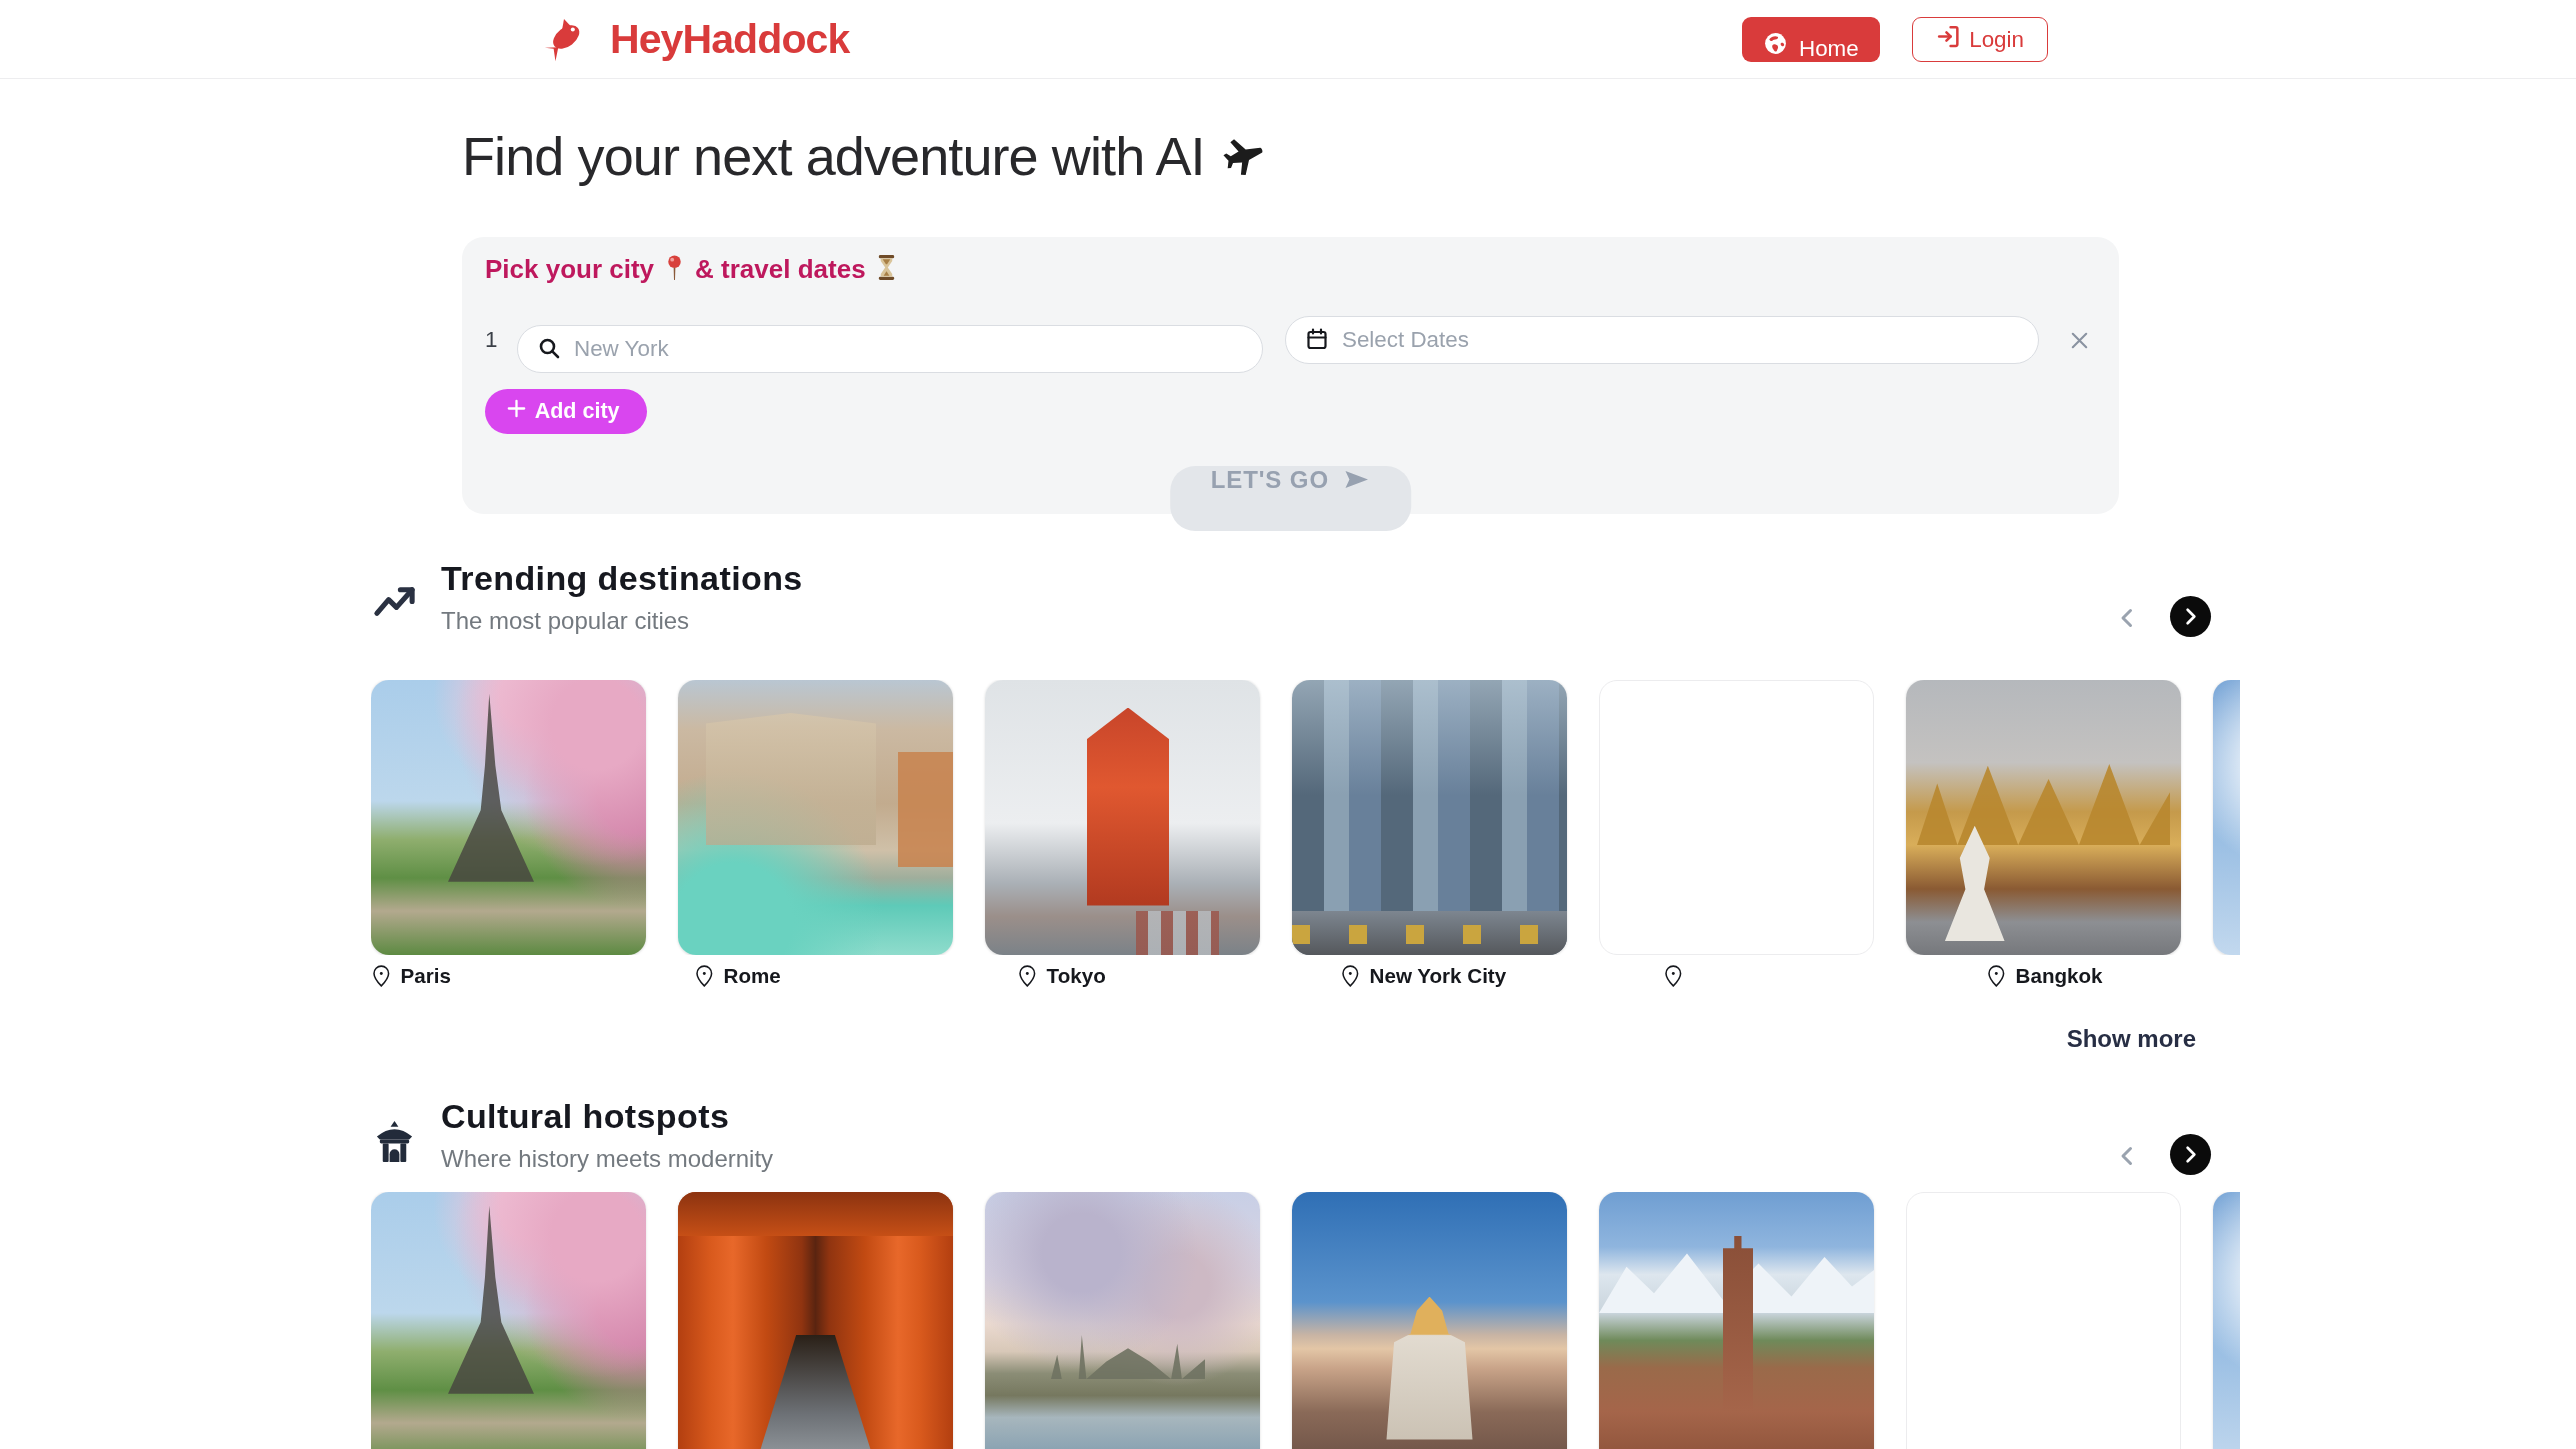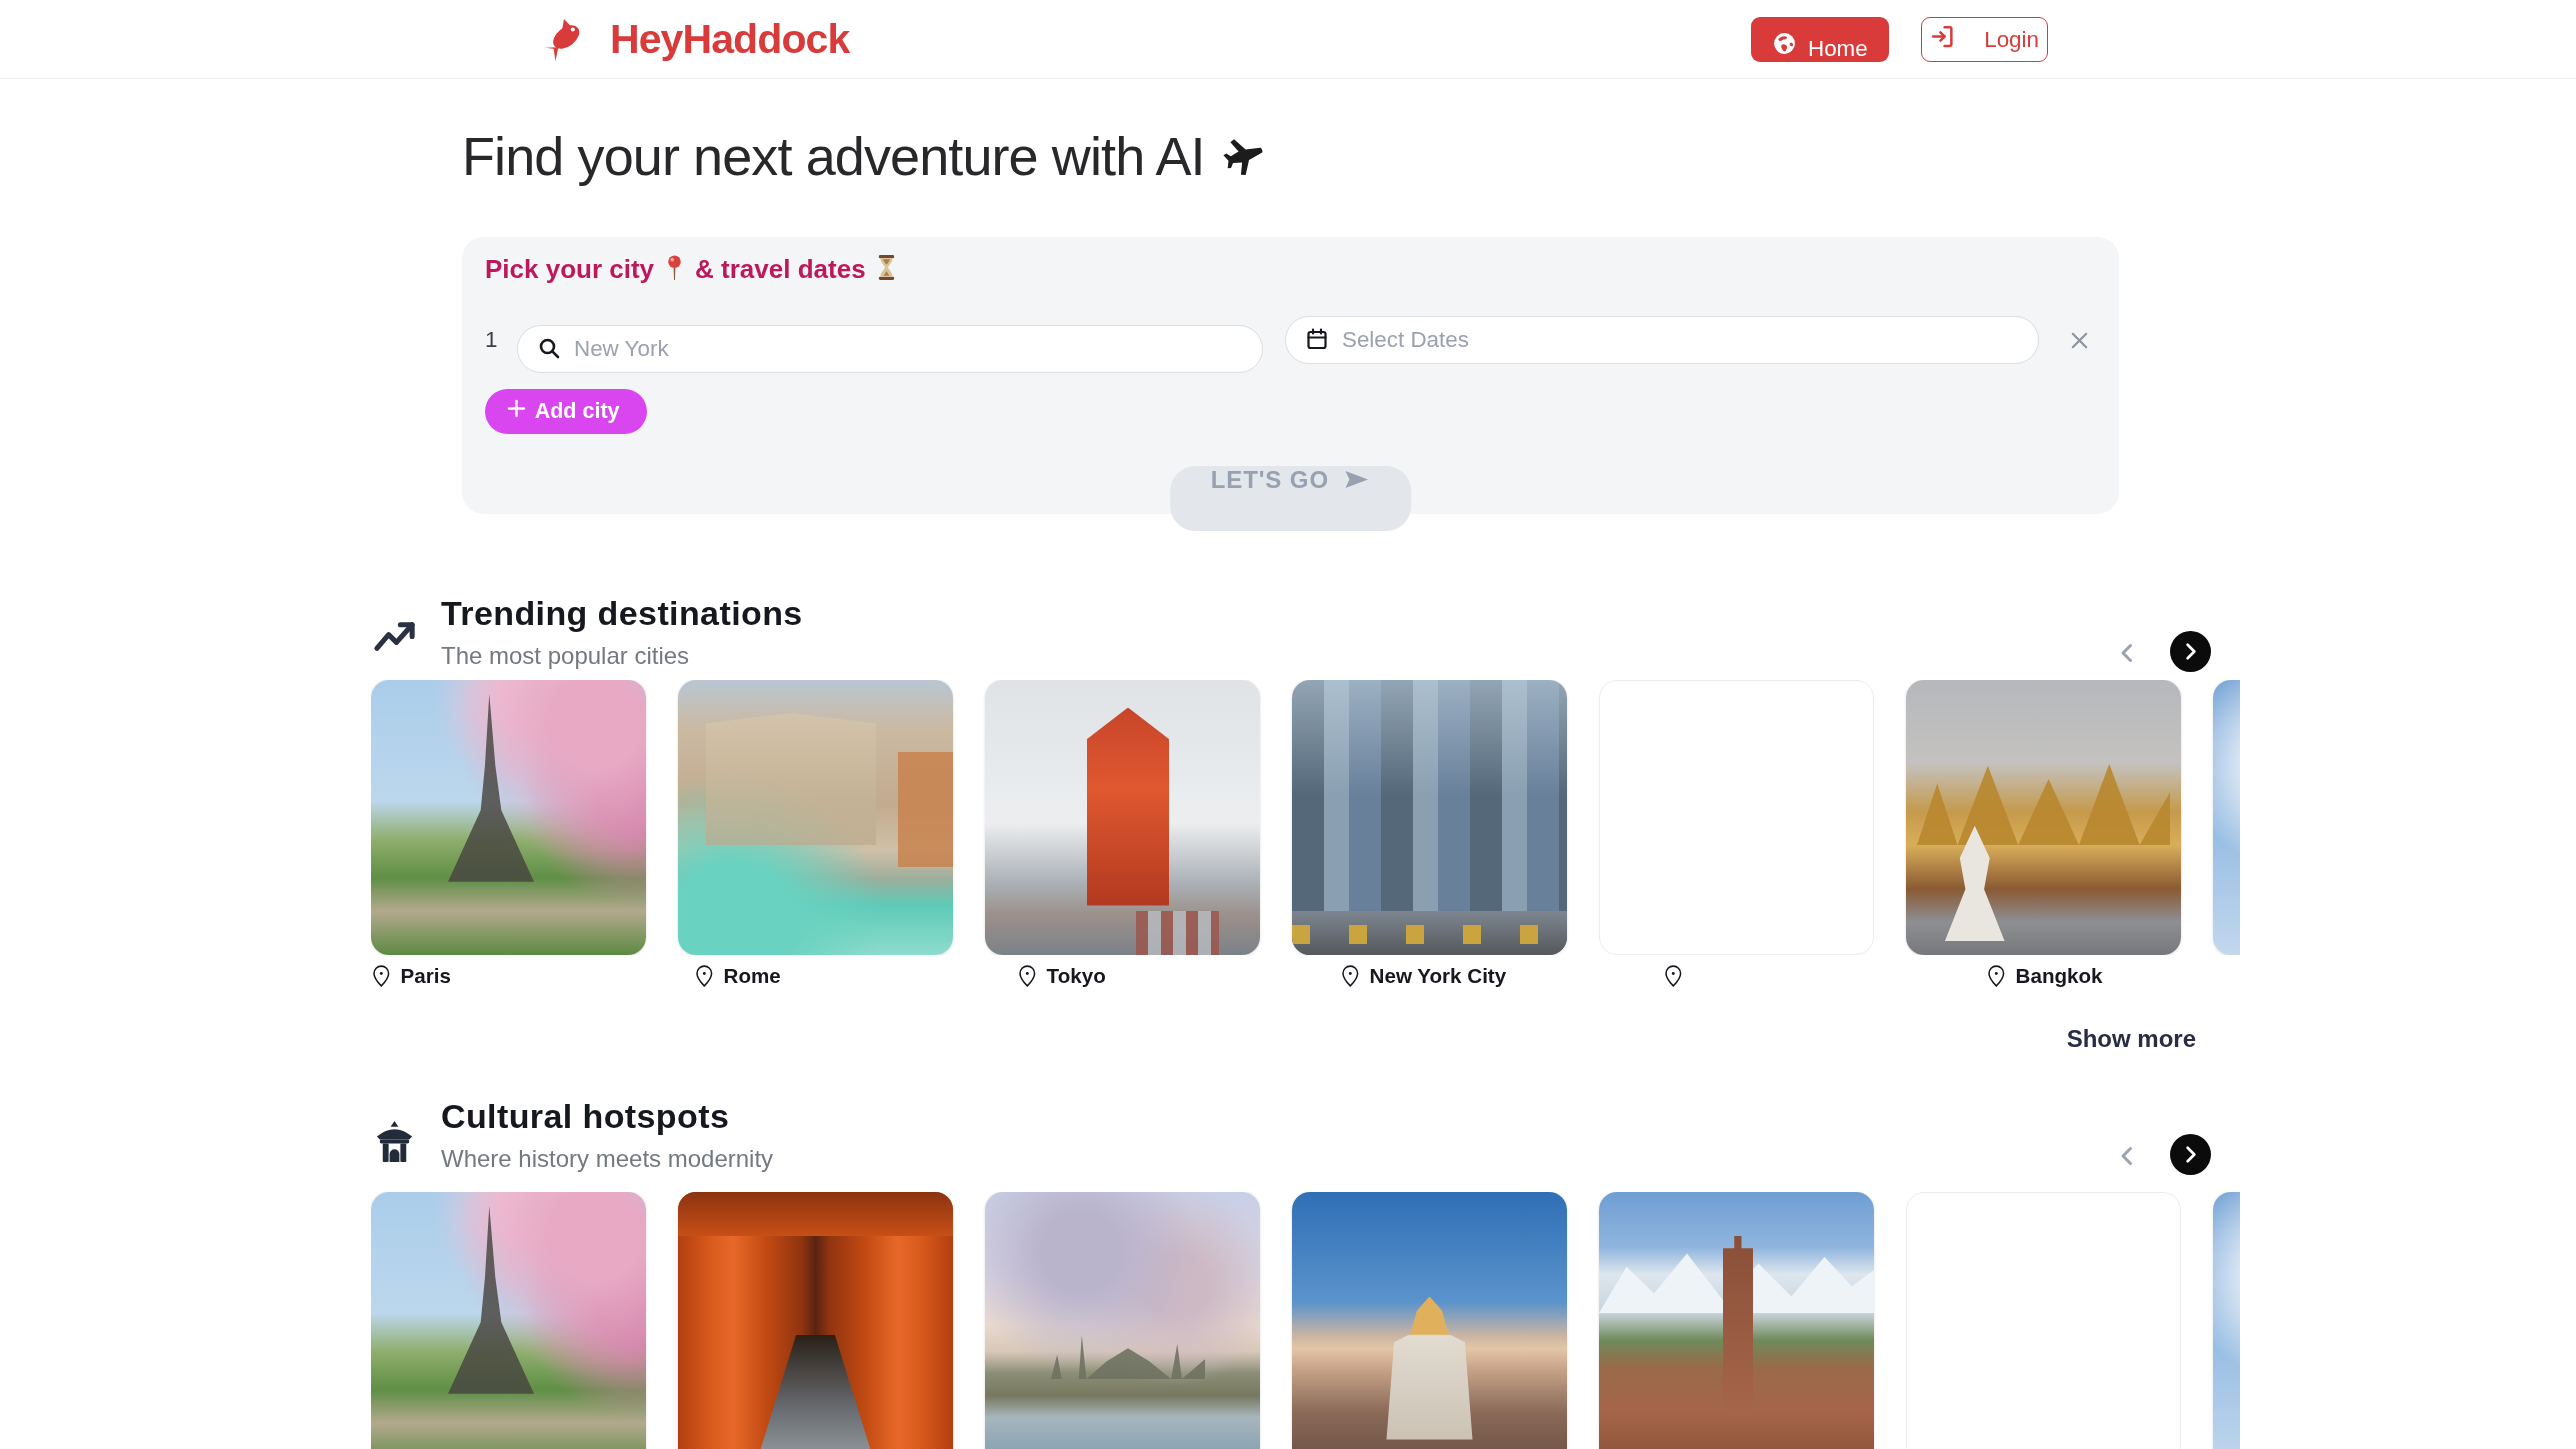--- a/index.html
+++ b/index.html
@@ -11,22 +11,22 @@
   #header { position:absolute; top:0; left:0; width:100%; height:79px; background:#fff;
     border-bottom:1.8px solid #ededef; z-index:10; }
   .header-inner { position:relative; width:100%; height:100%; }
   .logo { position:absolute; left:540px; top:12.5px; display:flex; align-items:center; gap:20px;
     cursor:pointer; }
   .logo-text { color:#d93b3b; font-size:41px; font-weight:bold; letter-spacing:-0.9px; }
   .header-nav { position:absolute; right:528px; top:17px; display:flex; gap:32px; }
   .btn-home { display:flex; align-items:flex-end; gap:10.7px; background:#d93b3b; color:#fff;
     border:none; border-radius:9px; height:45px; padding:0 21.5px; font-size:22.4px; cursor:pointer;
     font-family:inherit; }
-  .btn-login { display:flex; align-items:center; gap:29px; background:#fff; color:#d93b3b;
-    border:1.8px solid #d93b3b; border-radius:9px; height:45px; padding:0 8px; font-size:22.4px;
+  .btn-login { display:flex; align-items:center; gap:8px; background:#fff; color:#d93b3b;
+    border:1.8px solid #d93b3b; border-radius:9px; height:45px; padding:0 23px; font-size:22.4px;
     cursor:pointer; font-family:inherit; }
 
   
   #hero-title { position:absolute; left:462px; top:125px; font-size:54px; font-weight:400;
     color:#28282b; letter-spacing:-0.9px; display:flex; align-items:center; gap:18px; }
 
   #form-card { position:absolute; left:462px; top:237px; width:1657px; height:277px;
     background:#f4f5f6; border-radius:21.5px; }
   .form-heading { position:absolute; left:23px; top:17px; font-size:26px; font-weight:bold;
     color:#be185d; display:flex; align-items:flex-start; gap:9px; }
@@ -45,21 +45,21 @@
   .btn-add-city { position:absolute; left:23px; top:152px; display:flex; align-items:center;
     gap:7px; background:#d946ef; color:#fff; border:none; border-radius:23px; height:45px;
     padding:0 27px 0 19.7px; font-size:21.5px; font-weight:600; cursor:pointer; font-family:inherit; }
   .btn-submit { position:absolute; left:50%; bottom:-17px; transform:translateX(-50%);
     display:flex; align-items:flex-start; gap:14.3px; background:#e3e6ea; color:#97a1b0; border:none;
     border-radius:25px; height:65px; padding:0 41px; font-size:24px; font-weight:bold;
     letter-spacing:0.9px; cursor:default; font-family:inherit; }
 
   
   .section-head { position:absolute; left:371px; width:1869px; height:89px; }
-  #trending-head { top:592px;text-align:center; }
+  #trending-head { top:557px;text-align:center; }
   #cultural-head { top:1095px; }
   .head-icon { position:absolute; left:0; top:23px; width:47px; height:47px; }
   .section-title { position:absolute; left:70px; top:1.8px; font-size:34px; font-weight:bold;
     color:#16181f; letter-spacing:0.4px; }
   .section-subtitle { position:absolute; left:70px; top:50px; font-size:24px; color:#73797f; }
   .carousel-prev { position:absolute; right:93px; top:41px; width:39px; height:39px;
     background:none; border:none; cursor:pointer; line-height:0; }
   .carousel-next { position:absolute; right:29px; top:39px; width:41px; height:41px;
     border-radius:50%; background:#0b0b0b; border:none; cursor:pointer; display:flex;
     align-items:center; justify-content:center; line-height:0; }

